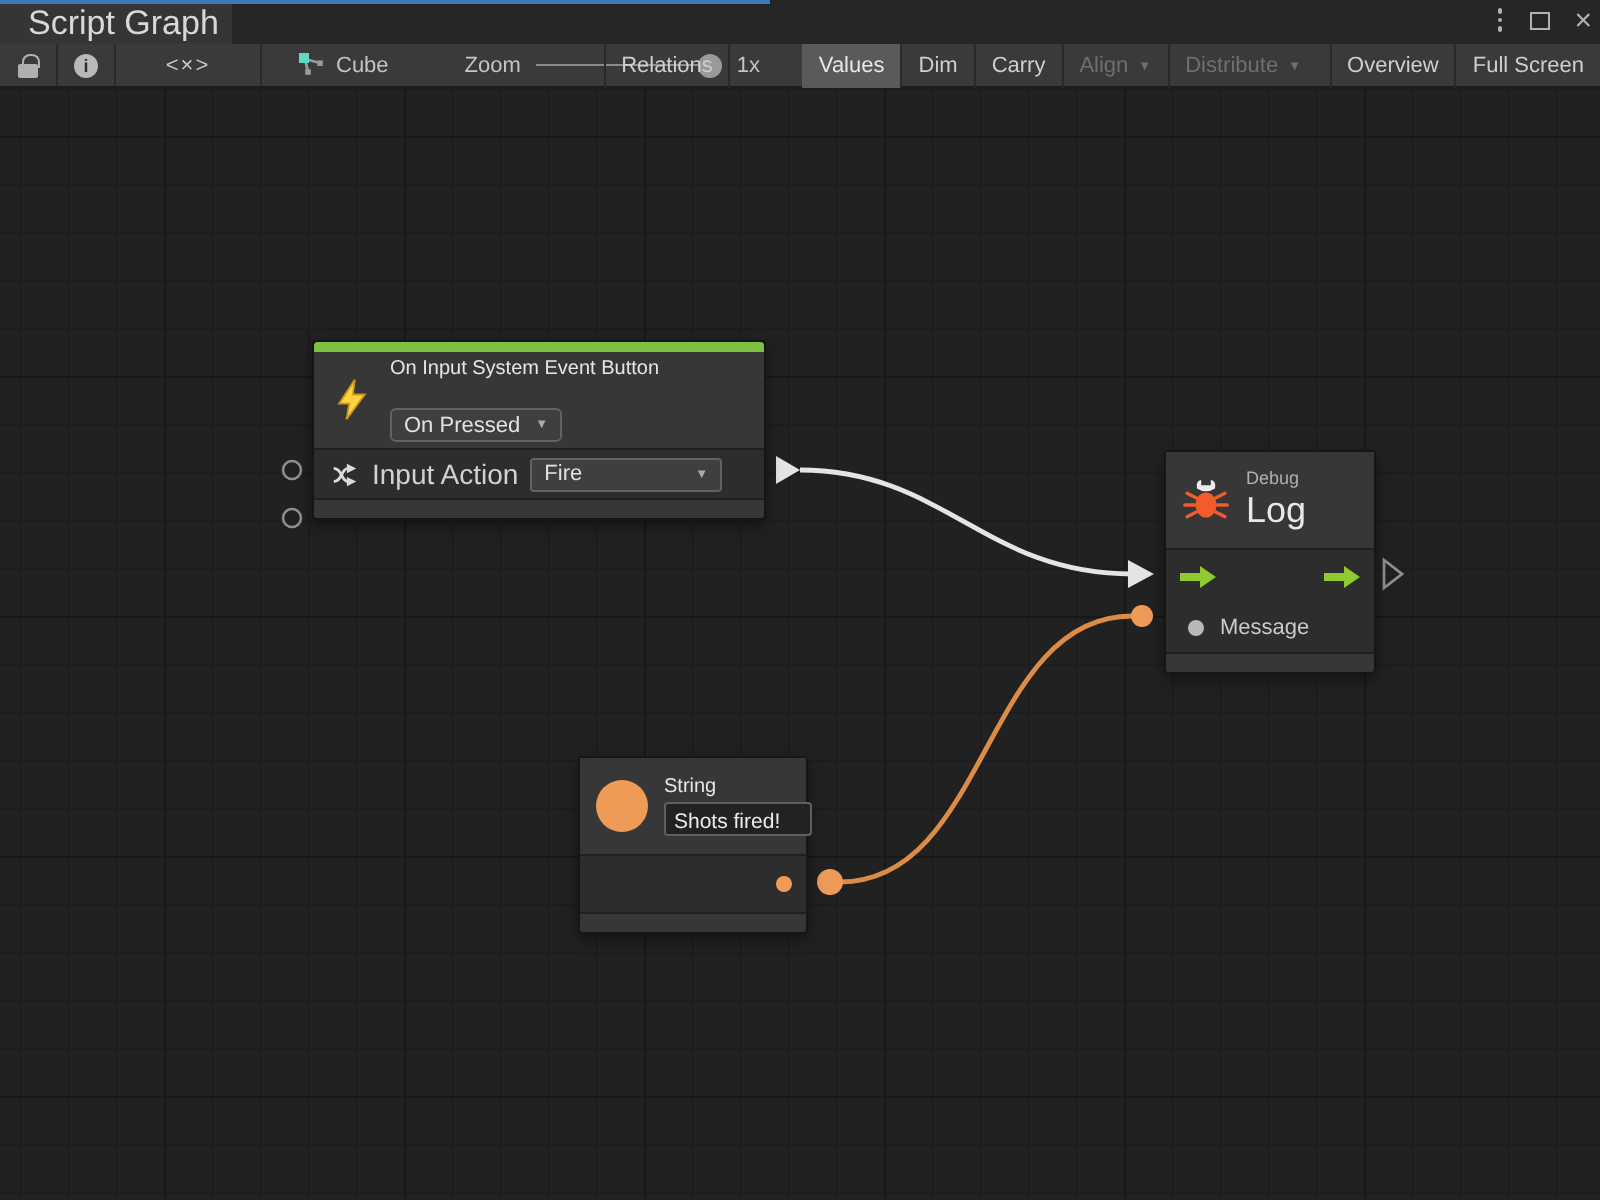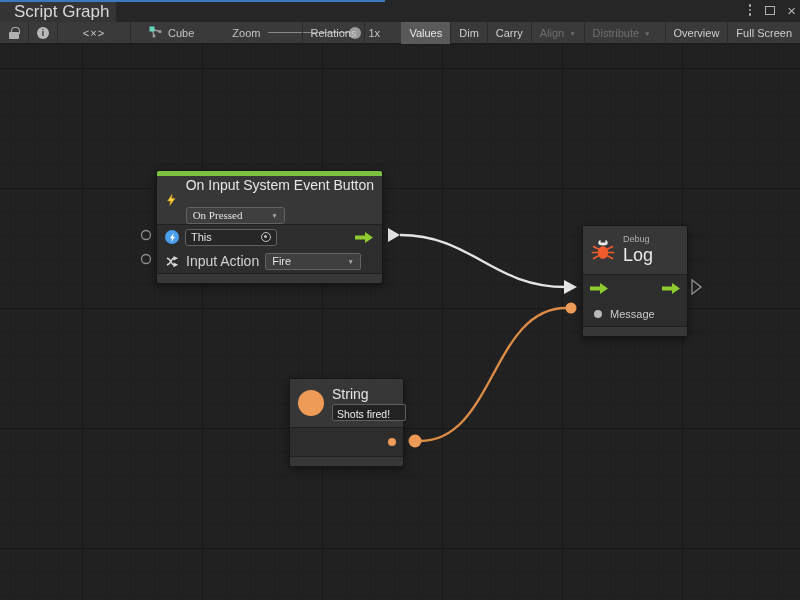--- a/index.html
+++ b/index.html
@@ -54,36 +54,36 @@
     background-position:82px 24px,82px 24px,10px 0px,10px 0px;
     overflow:hidden; }
   .wires { position:absolute; left:0; top:0; width:800px; height:556px; }
 
   
   .node { position:absolute; background:#2d2d2d; border:1px solid #161616; border-radius:2px;
           box-shadow:0 3px 8px rgba(0,0,0,.4); }
   .n-header { background:#373737; display:flex; align-items:center; gap:8px; padding:4px 8px; }
   .n-body { border-top:1px solid #202020; }
   .n-footer { height:10px; background:#373737; border-top:1px solid #202020; border-radius:0 0 2px 2px; }
-  .n-title { font-size:14px; color:#e6e6e6; white-space:nowrap; }
+  .n-title { font-size:10px; color:#e6e6e6; white-space:nowrap; }
   .port-row { display:flex; align-items:center; gap:6px; padding:0 8px; }
   .port-label { font-size:14px; color:#d2d2d2; white-space:nowrap; }
   .spacer { flex:1; }
   .dropdown { display:flex; align-items:center; justify-content:space-between; height:17px;
               background:#3f3f3f; border:1px solid #626262; border-radius:3px; padding:0 6px;
               font-size:11px; color:#e2e2e2; white-space:nowrap; }
   .field { display:flex; align-items:center; justify-content:space-between; height:17px;
            background:#262626; border:1px solid #626262; border-radius:3px; padding:0 5px;
            font-size:11px; color:#e2e2e2; }
 
   
   .node-event { left:156px; top:126px; width:227px; }
   .accent-bar { height:5px; background:#7dc142; border-radius:2px 2px 0 0; }
   .node-event .n-header { height:48px; align-items:center; }
-  .ev-dd { width:99px; margin-top:14px;font-family:Liberation Serif, serif; }
+  .ev-dd { width:86px; margin-top:14px; }
   .node-event .port-row { height:24px; }
   .this-field { width:92px; }
   .target-icon { position:relative; width:10px; height:10px; border:1.2px solid #c0c0c0; border-radius:50%; }
   .target-icon:before { content:""; position:absolute; left:2.3px; top:2.3px; width:3px; height:3px;
                         border-radius:50%; background:#c0c0c0; }
   .self-icon { width:14px; height:14px; border-radius:50%; background:#4a9eea;
                display:flex; align-items:center; justify-content:center; flex:0 0 auto; }
   .fire-dd { flex:1; margin-right:13px; border-radius:2px; }
 
   
@@ -228,35 +228,20 @@
         </svg>
         <div class="head-col">
           <div class="n-title">On Input System Event Button</div>
           <div class="dropdown ev-dd">
             <span>On Pressed</span>
             <span class="chev">▼</span>
           </div>
         </div>
       </div>
       <div class="n-body">
-        <div class="port-row">
-          <span class="self-icon">
-            <svg width="9" height="9" viewBox="0 0 12 14">
-                <path d="M8 0 L2 8 h3.2 L4 14 L10 6 H6.6 Z" fill="#fff"></path>
-              </svg>
-          </span>
-          <div class="field this-field">
-            <span>This</span>
-            <span class="target-icon"></span>
-          </div>
-          <div class="spacer"></div>
-          <svg width="20" height="13" viewBox="0 0 20 13">
-            <path d="M1 4.5 H11 V1 L19 6.5 L11 12 V8.5 H1 Z" fill="#8fcb30"></path>
-          </svg>
-        </div>
         <div class="port-row">
           <svg width="15" height="15" viewBox="0 0 16 16">
             <path d="M2 11.5 C6.5 11.5 6 4.5 9.5 4.5" stroke="#dcdcdc" stroke-width="1.5" fill="none"></path>
             <polygon points="9,2 14,4.5 9,7" fill="#dcdcdc"></polygon>
             <path d="M2 4.5 C6.5 4.5 6 11.5 9.5 11.5" stroke="#dcdcdc" stroke-width="1.5" fill="none"></path>
             <polygon points="9,9 14,11.5 9,14" fill="#dcdcdc"></polygon>
           </svg>
           <span class="port-label">Input Action</span>
           <div class="dropdown fire-dd">
             <span>Fire</span>

